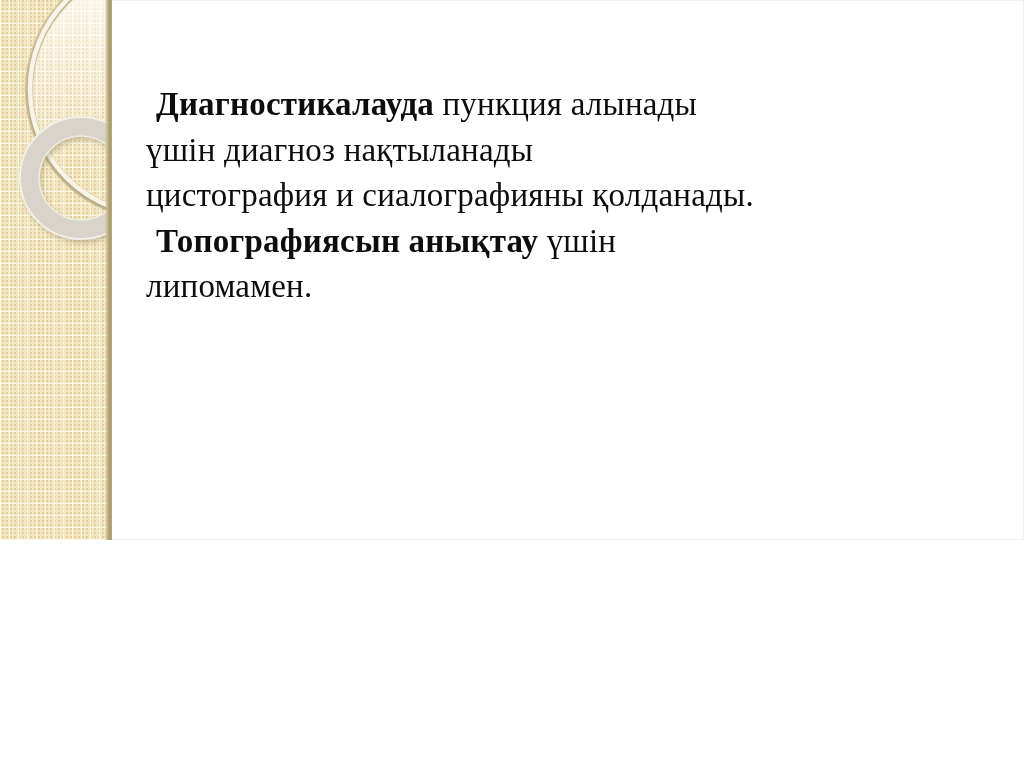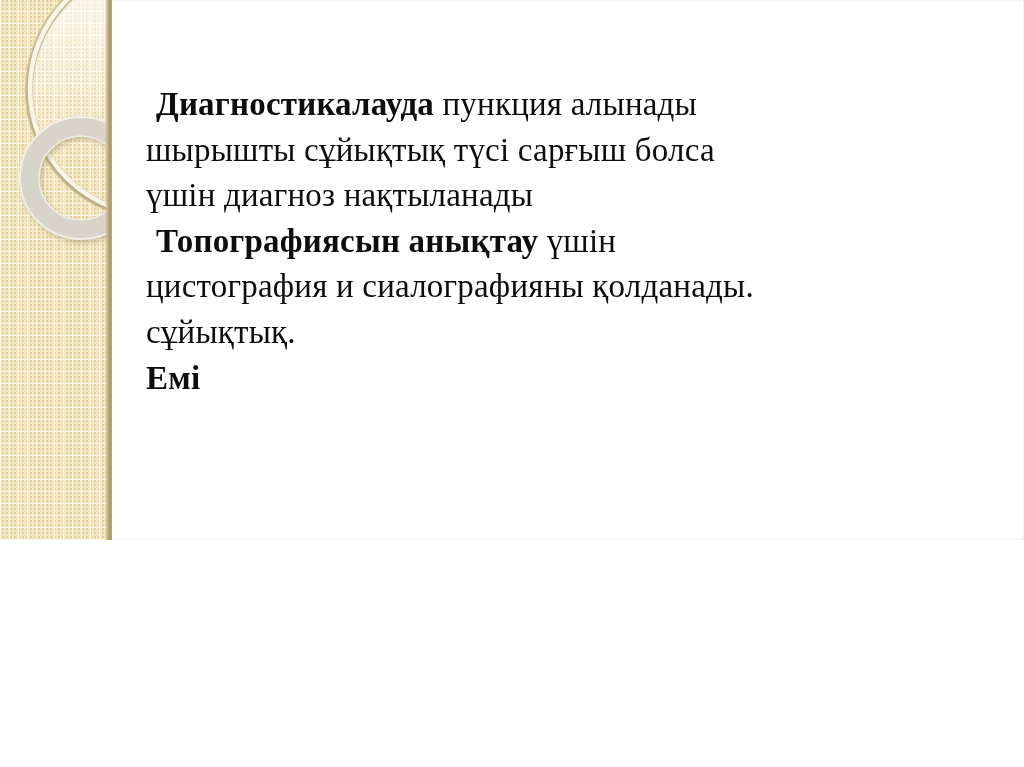--- a/index.html
+++ b/index.html
@@ -69,21 +69,19 @@
         <circle cx="81" cy="178" r="51.5" fill="none" stroke="#d9d4c9" stroke-width="19"></circle>
         <circle cx="81" cy="178" r="61" fill="none" stroke="#f2efe7" stroke-width="2"></circle>
         <circle cx="81" cy="178" r="42" fill="none" stroke="#efece3" stroke-width="1.5"></circle>
       </g>
     </svg>
     <div class="sidebar-edge"></div>
   </div>
 
   <div class="textblock" id="textblock">
       <div class="line indent"><span class="seg-b">Диагностикалауда</span><span class="seg-r"> пункция алынады</span></div>
-      <div class="line"><span class="seg-r">шырышты сұйықтық түсі сарғыш болса</span></div>
       <div class="line"><span class="seg-r">үшін диагноз нақтыланады</span></div>
+      <div class="line"><span class="seg-r">цистография и сиалографияны қолданады.</span></div>
       <div class="line indent"><span class="seg-b">Топографиясын анықтау</span><span class="seg-r"> үшін</span></div>
-      <div class="line"><span class="seg-r">цистография и сиалографияны қолданады.</span></div>
-      <div class="line"><span class="seg-r">сұйықтық.</span></div>
-      <div class="line"><span class="seg-b">Емі</span></div>
+      <div class="line"><span class="seg-r">липомамен.</span></div>
     </div>
 
 </div>
 
 </body></html>

